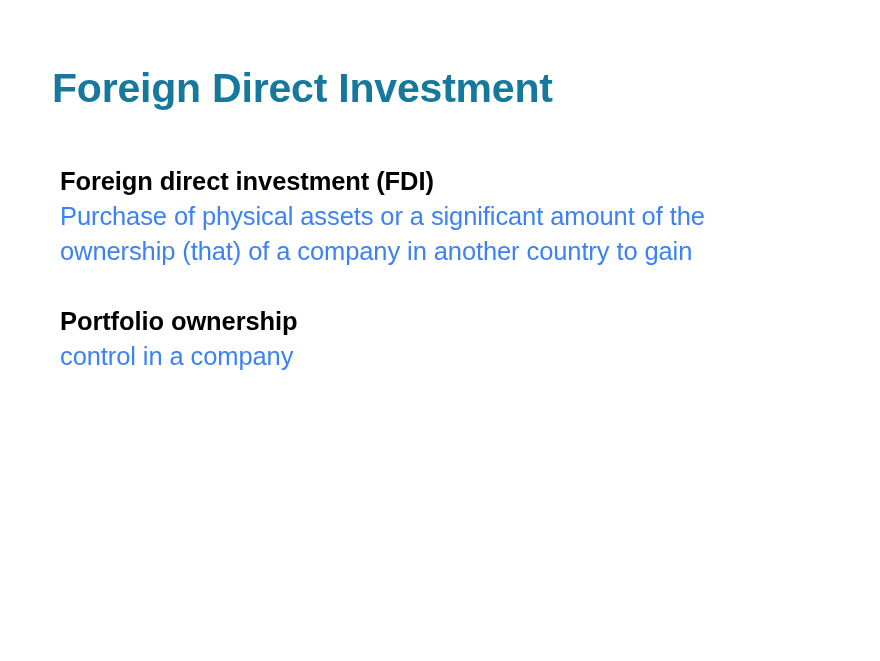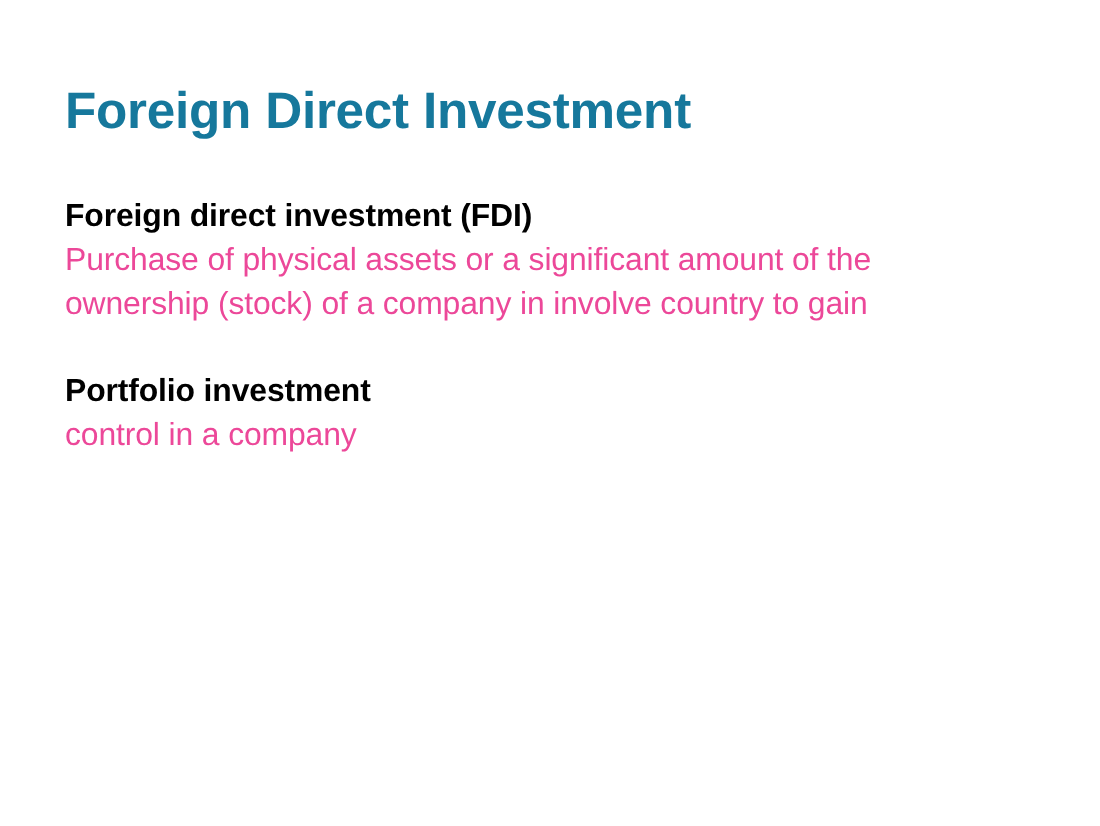--- a/index.html
+++ b/index.html
@@ -31,58 +31,58 @@
     line-height: 1.12;
     white-space: nowrap;
   }
   .body-block {
     position: absolute;
     left: 52px;
     top: 156px;
     width: 790px;
   }
   .section {
-    margin: 0;
+    margin: 8px;
   }
   .section + .section {
     margin-top: 35px;
   }
   .section-heading {
     font-size: 25.5px;
     font-weight: bold;
     color: #000000;
     line-height: 35px;
     margin: 0;
     letter-spacing: -0.1px;
   }
   .section-line {
     font-size: 25.5px;
     font-weight: normal;
-    color: #ec4899;
+    color: #3b82f6;
     line-height: 35px;
     margin: 0;
     letter-spacing: -0.1px;
     white-space: nowrap;
   }
 </style>
 </head>
 <body>
 
 <div class="slide">
 
   <div class="slide-title">Foreign Direct Investment</div>
 
   <div class="body-block">
 
     <div class="section">
       <div class="section-heading">Foreign direct investment (FDI)</div>
       <div class="section-line">Purchase of physical assets or a significant amount of the</div>
-      <div class="section-line">ownership (stock) of a company in involve country to gain</div>
+      <div class="section-line">ownership (that) of a company in another country to gain</div>
     </div>
 
     <div class="section">
-      <div class="section-heading">Portfolio investment</div>
+      <div class="section-heading">Portfolio ownership</div>
       <div class="section-line">control in a company</div>
     </div>
 
   </div>
 
 </div>
 
 </body></html>

